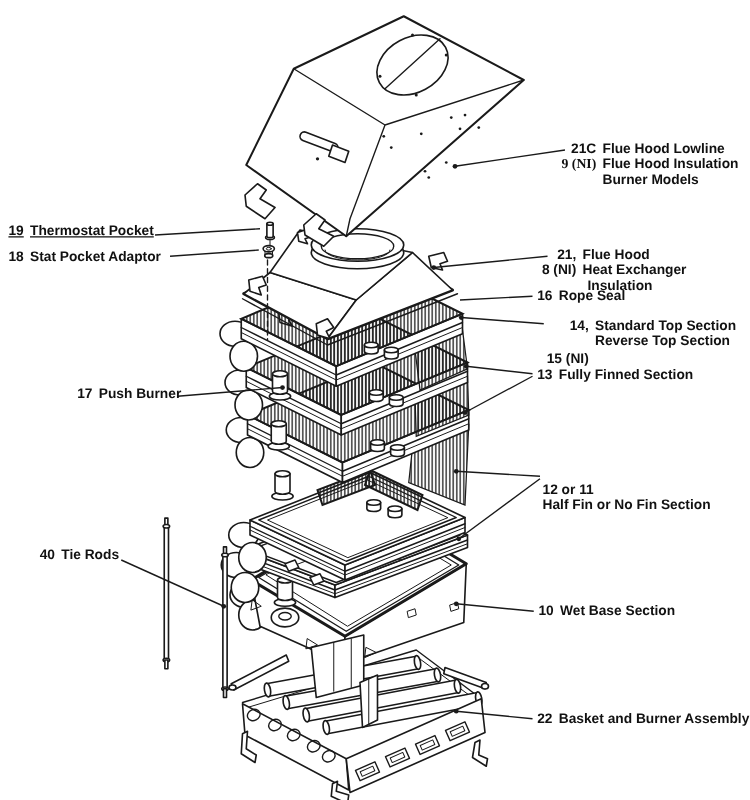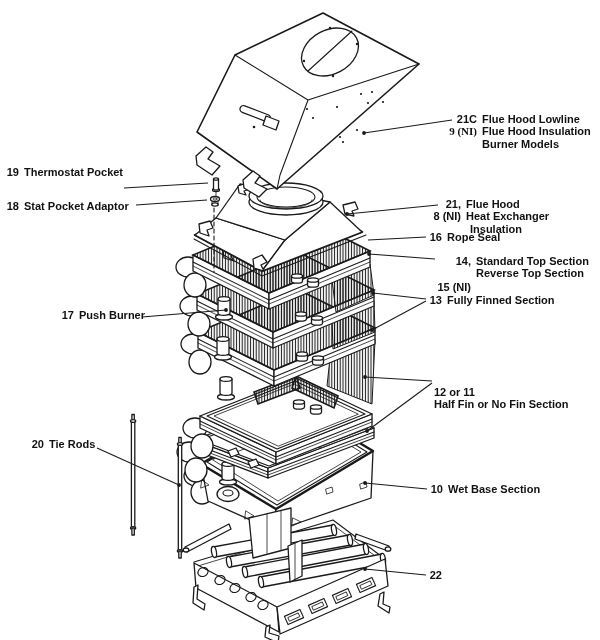--- a/index.html
+++ b/index.html
@@ -300,21 +300,21 @@
         </div>
         <div class="row">
           <span class="num" style="width: 36px; font-family: Liberation Serif, serif;">9 (NI)</span>
           <span class="txt">Flue Hood Insulation</span>
         </div>
         <div class="row">
           <span class="num" style="width: 36px;"></span>
           <span class="txt">Burner Models</span>
         </div>
       </div>
-      <div class="lbl" style="left: 5px; top: 166px;">
+      <div class="lbl" style="left: 5px; top: 179px; text-decoration: underline;">
         <div class="row">
           <span class="num" style="width: 14px;">19</span>
           <span class="txt">Thermostat Pocket</span>
         </div>
       </div>
       <div class="lbl" style="left: 5px; top: 200px;">
         <div class="row">
           <span class="num" style="width: 14px;">18</span>
           <span class="txt">Stat Pocket Adaptor</span>
         </div>
@@ -367,29 +367,30 @@
       </div>
       <div class="lbl" style="left: 429px; top: 483px;">
         <div class="row">
           <span class="num" style="width: 14px;">10</span>
           <span class="txt">Wet Base Section</span>
         </div>
       </div>
       <div class="lbl" style="left: 428px; top: 569px;">
         <div class="row">
           <span class="num" style="width: 14px;">22</span>
+          <span class="txt">Basket and Burner Assembly</span>
         </div>
       </div>
       <div class="lbl" style="left: 58px; top: 309px;">
         <div class="row">
           <span class="num" style="width: 16px;">17</span>
           <span class="txt">Push Burner</span>
         </div>
       </div>
       <div class="lbl" style="left: 28px; top: 438px;">
         <div class="row">
-          <span class="num" style="width: 16px;">20</span>
+          <span class="num" style="width: 16px;">40</span>
           <span class="txt">Tie Rods</span>
         </div>
       </div>
     </div>
 
 </div>
 
 </body></html>

